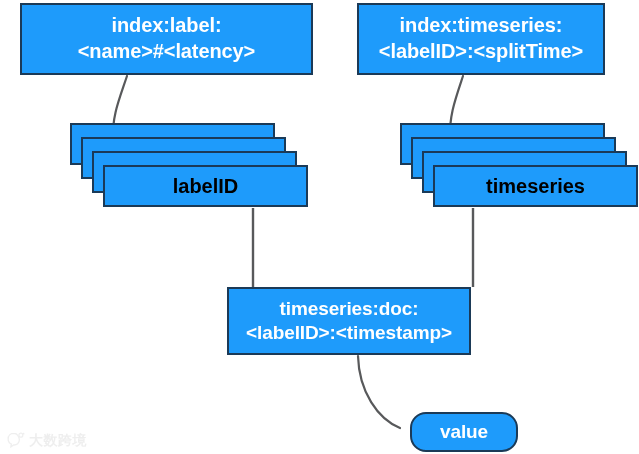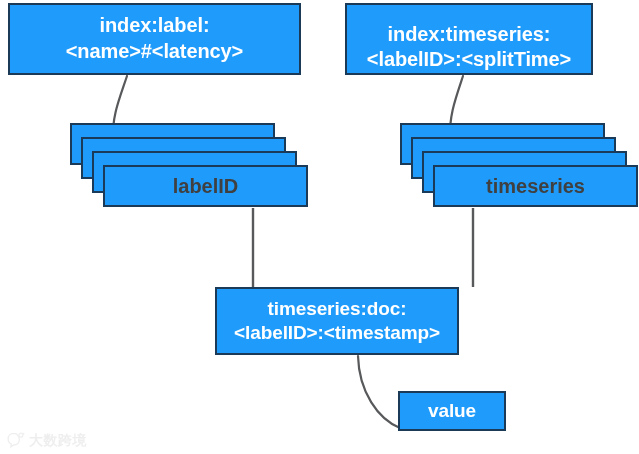--- a/index.html
+++ b/index.html
@@ -33,64 +33,65 @@
     background: #1E9BFB;
     border: 2px solid #1b3a57;
     color: #ffffff;
     font-weight: bold;
     display: flex;
     align-items: center;
     justify-content: center;
     text-align: center;
     line-height: 1.28;
     letter-spacing: -0.1px;
+    margin-left: 12px;
   }
   .node .node-label {
     display: block;
     white-space: pre-line;
     padding: 0 6px;
   }
   
   #node-index-label {
     left: 8px;  top: 3px;
     width: 293px; height: 72px;
     font-size: 20px;
   }
   #node-index-timeseries {
     left: 345px; top: 3px;
     width: 248px; height: 72px;
     font-size: 20px;
-    align-items: flex-end;
   }
   #node-timeseries-doc {
     left: 215px; top: 287px;
     width: 244px; height: 68px;
     font-size: 19px;
   }
   #node-value {
-    left: 398px; top: 391px;
+    left: 398px; top: 412px;
     width: 108px; height: 40px;
     font-size: 19px;
+    border-radius: 16px;
   }
   
   .stack {
     position: absolute;
     z-index: 3;
   }
   .stack .card {
     position: absolute;
     box-sizing: border-box;
     background: #1E9BFB;
     border: 2px solid #1b3a57;
   }
   .stack .card.front {
     display: flex;
     align-items: center;
     justify-content: center;
-    color: #404040;
+    color: #000000;
     font-weight: bold;
     font-size: 20px;
     text-align: center;
   }
   #stack-labelid { left: 70px; top: 123px; width: 250px; height: 84px; }
   #stack-timestamp { left: 400px; top: 123px; width: 250px; height: 84px; }
   .stack .card.c1 { left: 0px;  top: 0px;  width: 205px; height: 42px; }
   .stack .card.c2 { left: 11px; top: 14px; width: 205px; height: 42px; }
   .stack .card.c3 { left: 22px; top: 28px; width: 205px; height: 42px; }
   .stack .card.c4 { left: 33px; top: 42px; width: 205px; height: 42px; }

